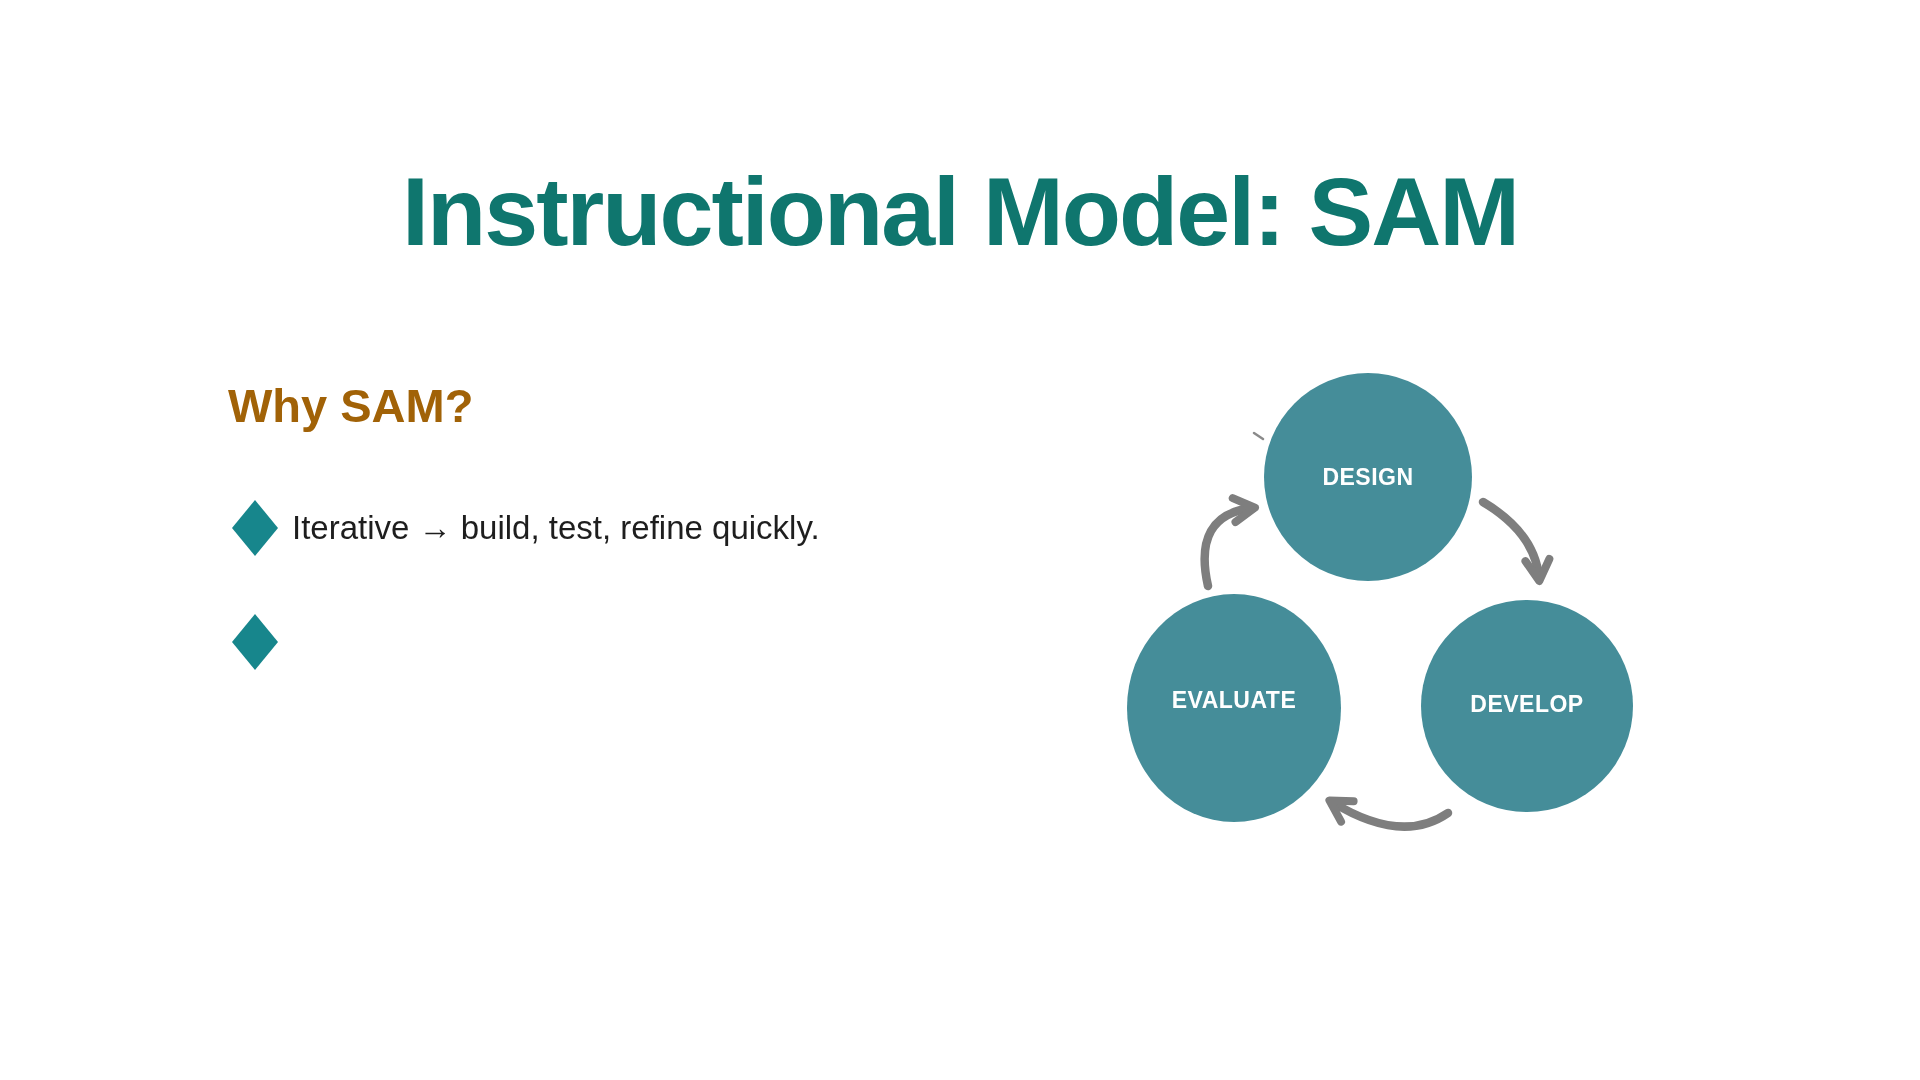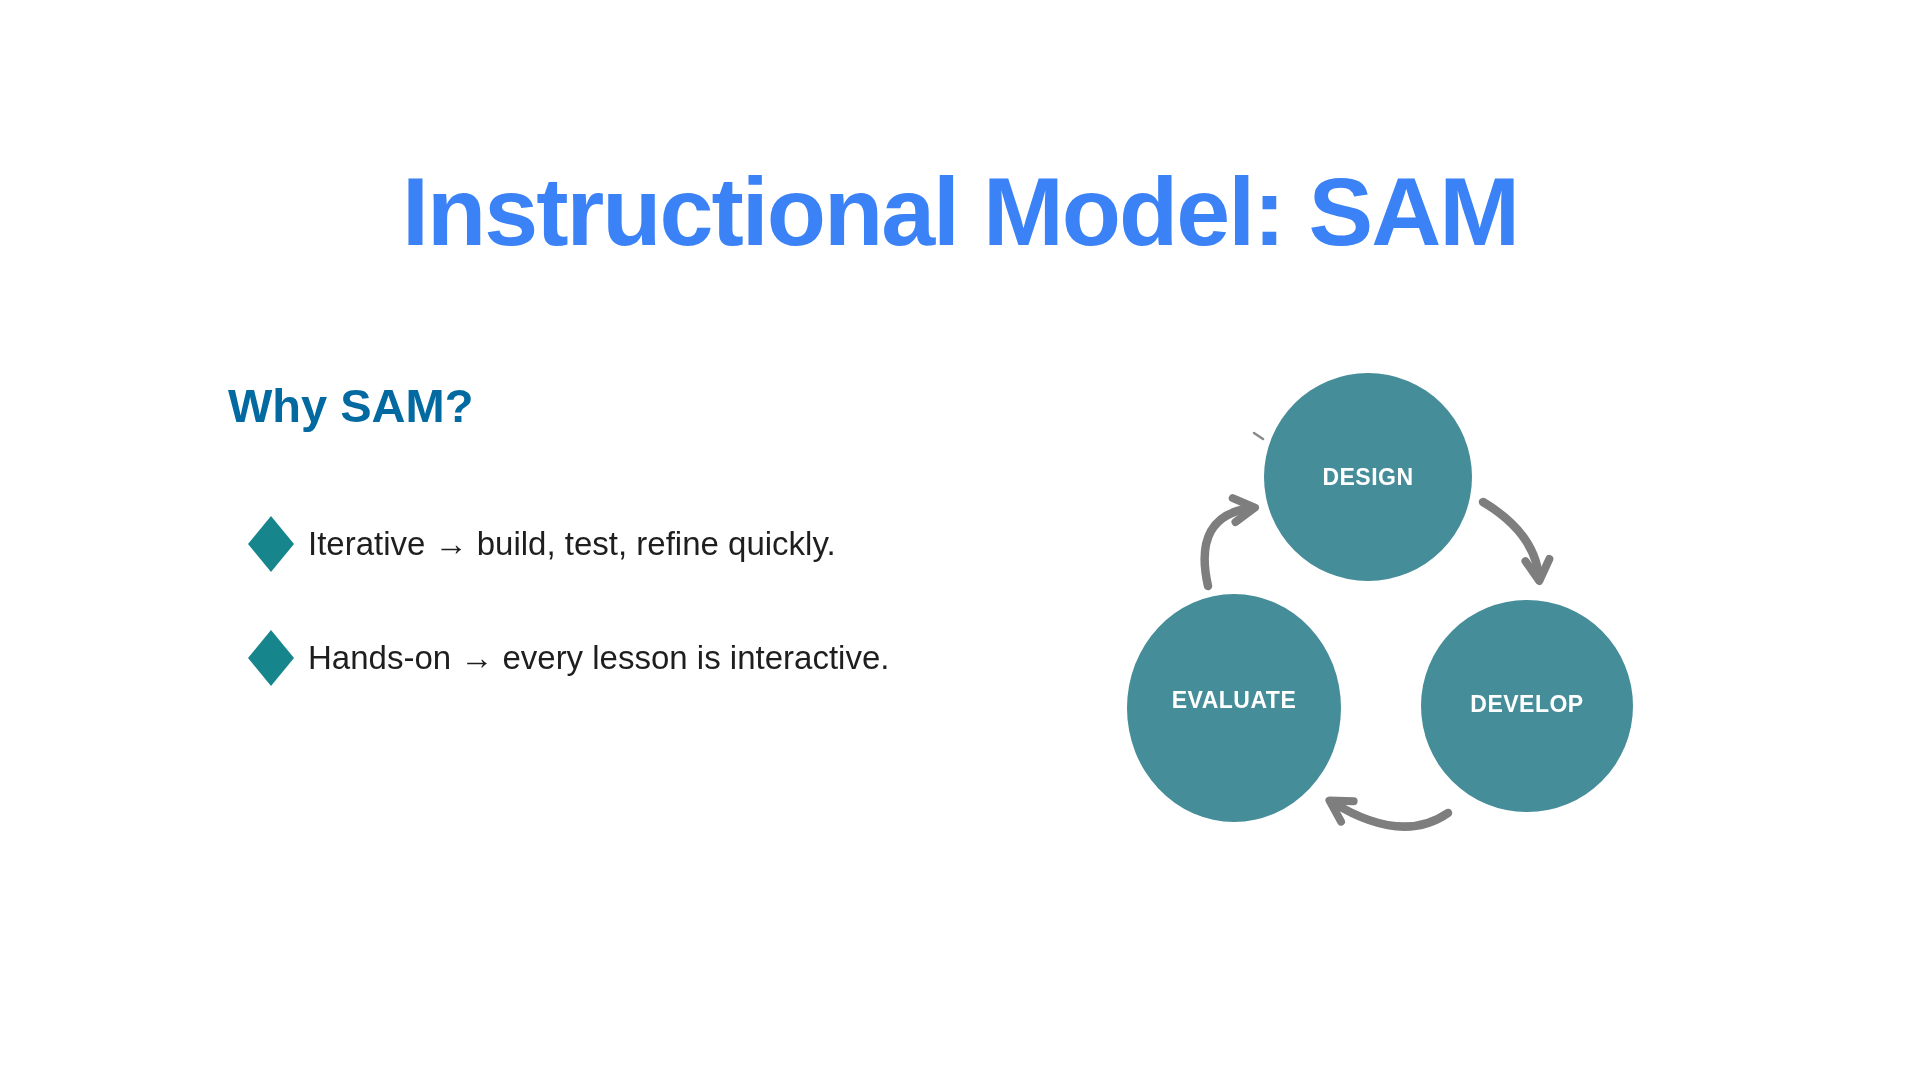--- a/index.html
+++ b/index.html
@@ -19,37 +19,37 @@
     position: absolute;
     top: 163px;
     left: 0;
     right: 0;
     margin: 0;
     text-align: center;
     font-size: 97px;
     line-height: 1;
     font-weight: 600;
     letter-spacing: -2px;
-    color: #3b82f6;
+    color: #0f766e;
   }
   .heading {
     position: absolute;
     top: 382px;
     left: 228px;
     margin: 0;
     font-size: 47px;
     line-height: 1;
     font-weight: 600;
-    color: #0369a1;
+    color: #a16207;
   }
   .bullets {
     position: absolute;
     top: 500px;
     left: 232px;
-    margin: 16px;
+    margin: 0;
     padding: 0;
     list-style: none;
   }
   .bullet {
     display: flex;
     align-items: center;
     height: 56px;
     margin-bottom: 58px;
   }
   .diamond {
@@ -97,21 +97,20 @@
 
   <h2 class="heading">Why SAM?</h2>
 
   <ul class="bullets">
     <li class="bullet">
       <span class="diamond"></span>
       <span class="bullet-text">Iterative → build, test, refine quickly.</span>
     </li>
     <li class="bullet">
       <span class="diamond"></span>
-      <span class="bullet-text">Hands-on → every lesson is interactive.</span>
     </li>
   </ul>
 
   <svg class="diagram" viewBox="0 0 660 520" xmlns="http://www.w3.org/2000/svg">
     <defs>
       <marker id="chevron-head" markerWidth="36" markerHeight="36" refX="24" refY="17" orient="auto" markerUnits="userSpaceOnUse">
         <path d="M6 5 L27 17 L6 29" fill="none" stroke="#7E7E7E" stroke-width="8" stroke-linecap="round" stroke-linejoin="round"></path>
       </marker>
     </defs>
 

